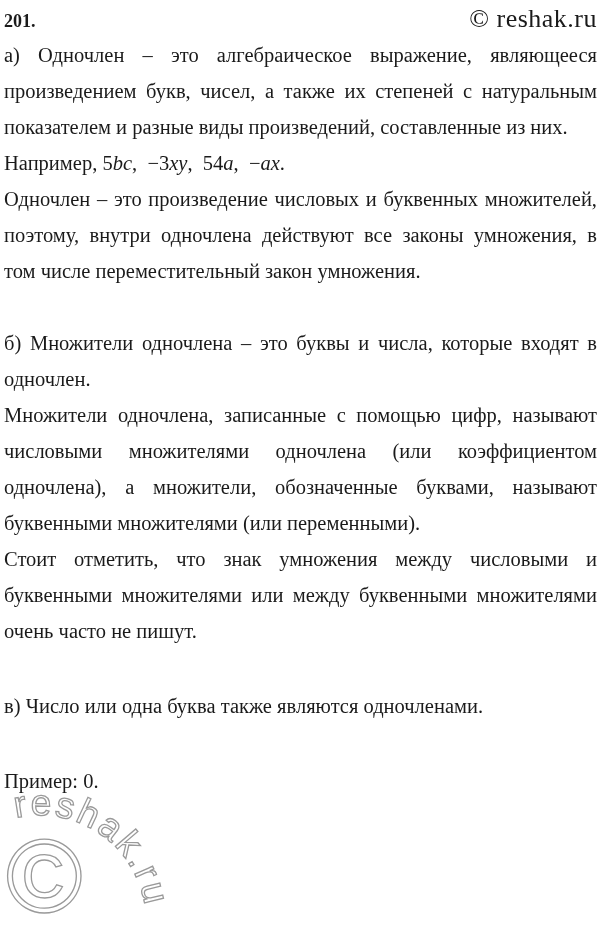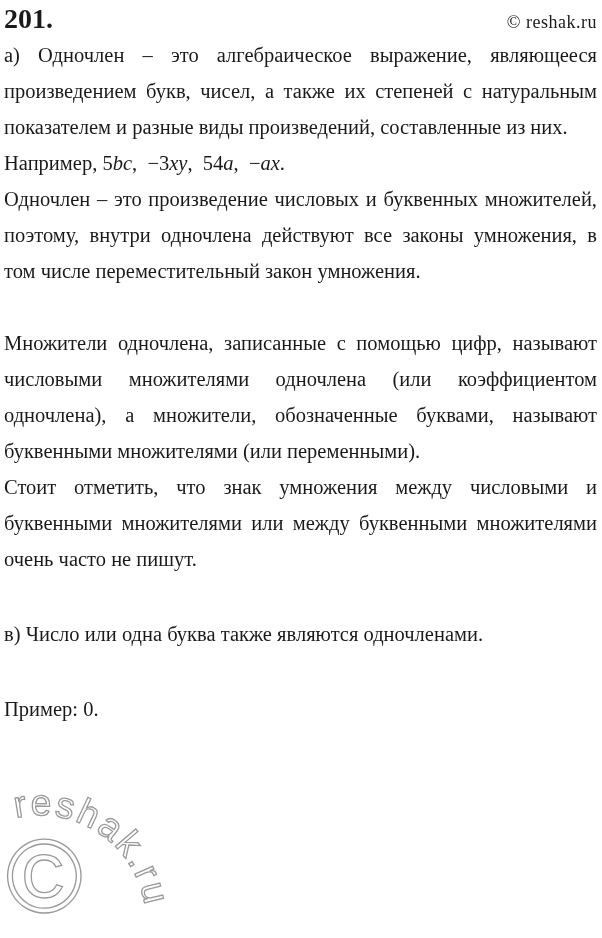--- a/index.html
+++ b/index.html
@@ -21,24 +21,24 @@
     box-sizing: border-box;
   }
   .doc-header {
     display: flex;
     justify-content: space-between;
     align-items: baseline;
     height: 36px;
   }
   .problem-number {
     font-weight: bold;
-    font-size: 28px;
+    font-size: 18px;
   }
   .brand {
-    font-size: 18px;
+    font-size: 26px;
     letter-spacing: 0.5px;
   }
   .para {
     margin: 0;
     text-align: justify;
   }
   .math { font-style: italic; }
   .section-gap { height: 36px; }
   .section-gap.tall { height: 39px; }
   .watermark-svg {
@@ -78,20 +78,21 @@
   </div>
 
   <p class="para"><span>а) Одночлен – это алгебраическое выражение, являющееся произведением букв, чисел, а также их степеней с натуральным показателем и разные виды произведений, составленные из них.</span></p>
 
   <p class="para"><span>Например, 5</span><span class="math">bc</span><span>, −3</span><span class="math">xy</span><span>, 54</span><span class="math">a</span><span>, −</span><span class="math">ax</span><span>.</span></p>
 
   <p class="para"><span>Одночлен – это произведение числовых и буквенных множителей, поэтому, внутри одночлена действуют все законы умножения, в том числе переместительный закон умножения.</span></p>
 
   <div class="section-gap"></div>
 
+  <p class="para"><span>б) Множители одночлена – это буквы и числа, которые входят в одночлен.</span></p>
 
   <p class="para"><span>Множители одночлена, записанные с помощью цифр, называют числовыми множителями одночлена (или коэффициентом одночлена), а множители, обозначенные буквами, называют буквенными множителями (или переменными).</span></p>
 
   <p class="para"><span>Стоит отметить, что знак умножения между числовыми и буквенными множителями или между буквенными множителями очень часто не пишут.</span></p>
 
 
 
   <div class="section-gap tall"></div>
 
   <p class="para"><span>в) Число или одна буква также являются одночленами.</span></p>

